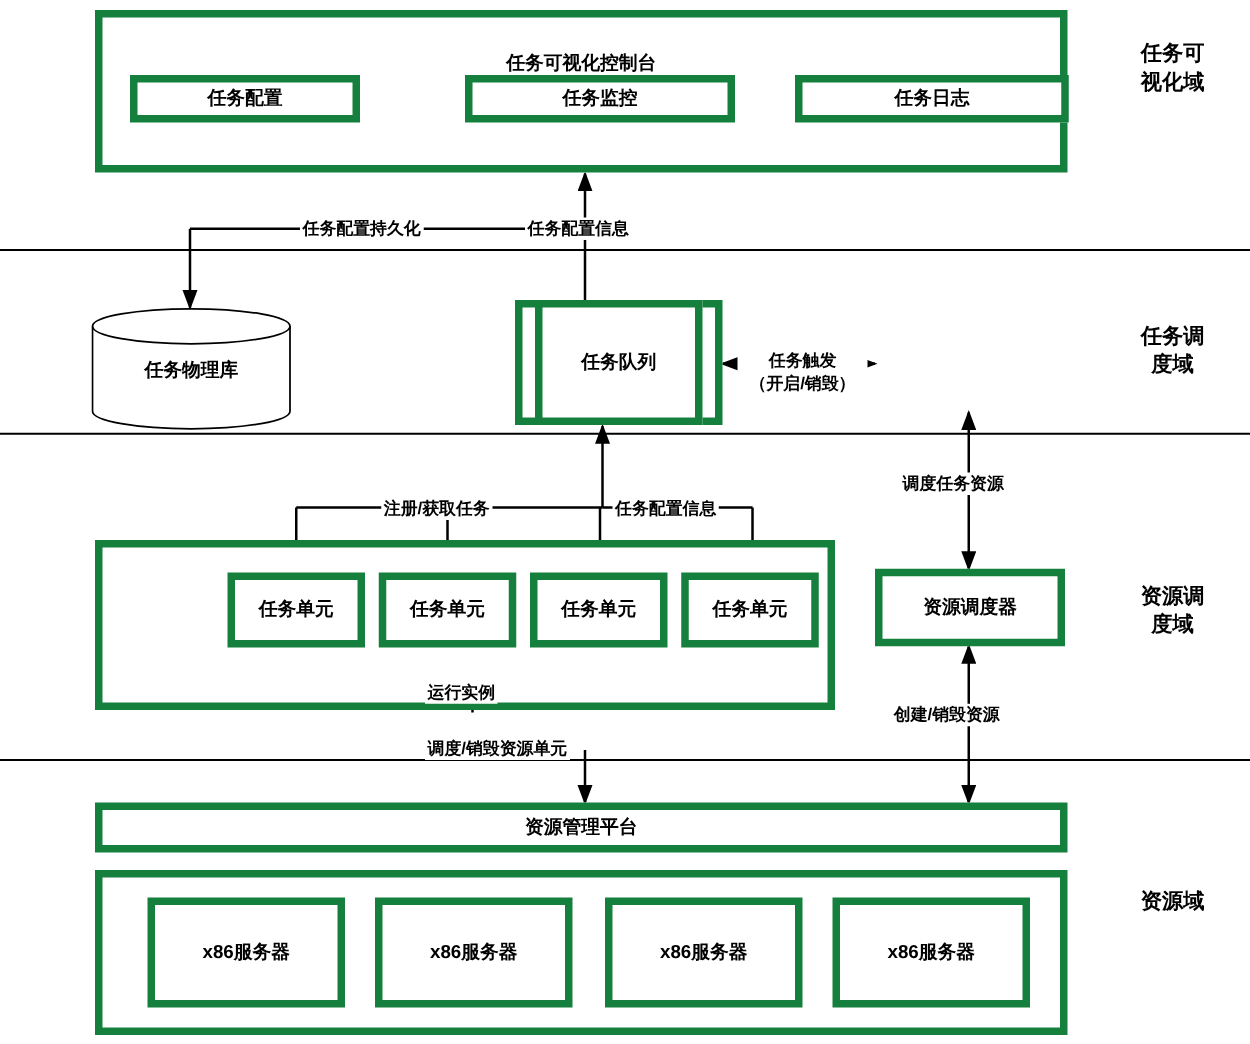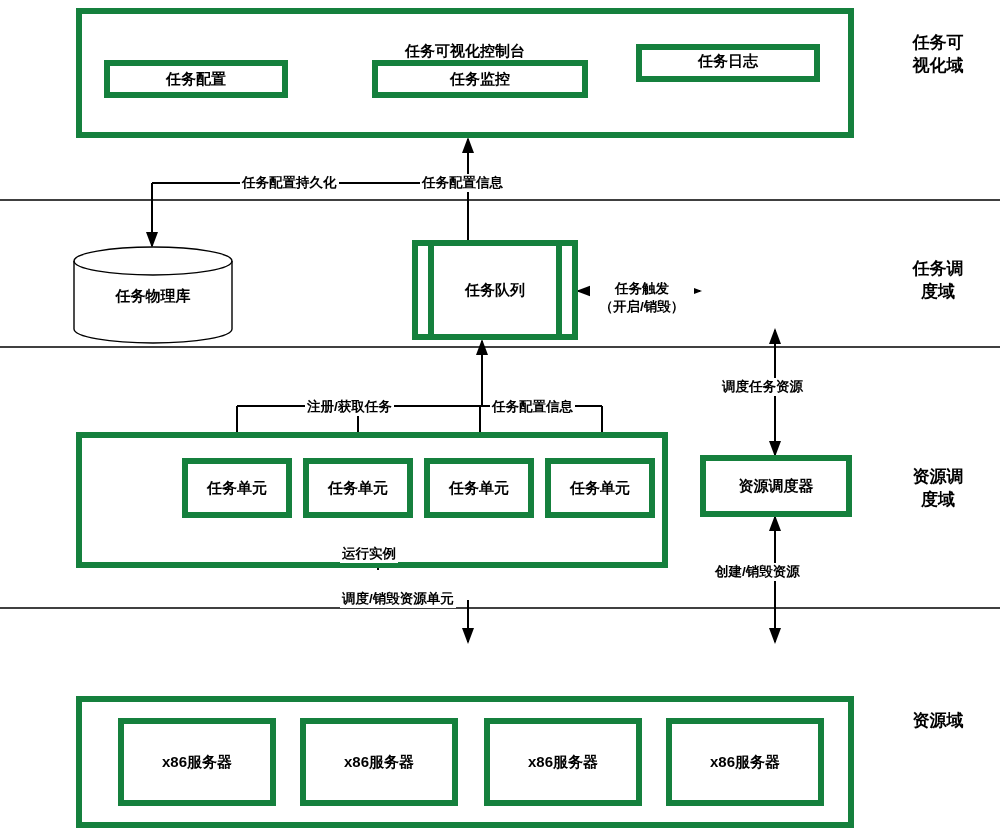--- a/index.html
+++ b/index.html
@@ -121,21 +121,21 @@
     <line x1="378" y1="570" x2="378" y2="540" stroke="#000" stroke-width="2" marker-end="url(#arrow)"></line>
 
     <line x1="468" y1="600" x2="468" y2="642" stroke="#000" stroke-width="2" marker-end="url(#arrow)"></line>
   </svg>
 
   <div class="box outer" style="left:76px; top:8px; width:778px; height:130px;">
     <div class="title-text" style="top:28px; left:0;">任务可视化控制台</div>
   </div>
   <div class="box" style="left:104px; top:60px; width:184px; height:38px;">任务配置</div>
   <div class="box" style="left:372px; top:60px; width:216px; height:38px;">任务监控</div>
-  <div class="box" style="left:636px; top:44px; width:184px; height:38px;font-family:Liberation Mono, monospace;">任务日志</div>
+  <div class="box" style="left:636px; top:60px; width:219px; height:38px;">任务日志</div>
 
   <div class="domain-label" style="left:890px; top:32px; width:96px; white-space:pre;">任务可
 视化域</div>
 
   <div class="edge-label" style="left:240px; top:174px;">任务配置持久化</div>
   <div class="edge-label" style="left:420px; top:174px;">任务配置信息</div>
 
   <div style="position:absolute; left:73px; top:246px; width:160px; height:98px;">
     <svg width="160" height="98" style="position:absolute;left:0;top:0;">
       <path d="M1,15 a79,14 0 0 1 158,0 L159,83 a79,14 0 0 1 -158,0 Z" fill="#ffffff" stroke="#000" stroke-width="1.4"></path>
@@ -168,20 +168,21 @@
 
   <div class="domain-label" style="left:890px; top:466px; width:96px; white-space:pre;">资源调
 度域</div>
 
   <div class="edge-label" style="left:305px; top:398px;text-align:center;">注册/获取任务</div>
   <div class="edge-label" style="left:490px; top:398px;">任务配置信息</div>
   <div class="edge-label" style="left:340px; top:545px;">运行实例</div>
   <div class="edge-label" style="left:713px; top:563px;">创建/销毁资源</div>
   <div class="edge-label" style="left:340px; top:590px;">调度/销毁资源单元</div>
 
+  <div class="box" style="left:76px; top:642px; width:778px; height:40px;">资源管理平台</div>
 
   <div class="box outer" style="left:76px; top:696px; width:778px; height:132px;"></div>
 
   <div class="box" style="left:118px; top:718px; width:158px; height:88px;">x86服务器</div>
   <div class="box" style="left:300px; top:718px; width:158px; height:88px;">x86服务器</div>
   <div class="box" style="left:484px; top:718px; width:158px; height:88px;">x86服务器</div>
   <div class="box" style="left:666px; top:718px; width:158px; height:88px;">x86服务器</div>
 
   <div class="domain-label" style="left:890px; top:710px; width:96px;">资源域</div>
 

